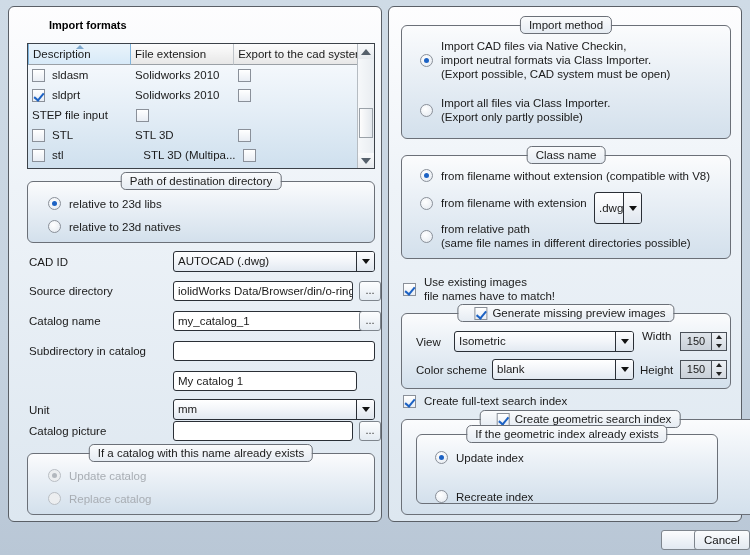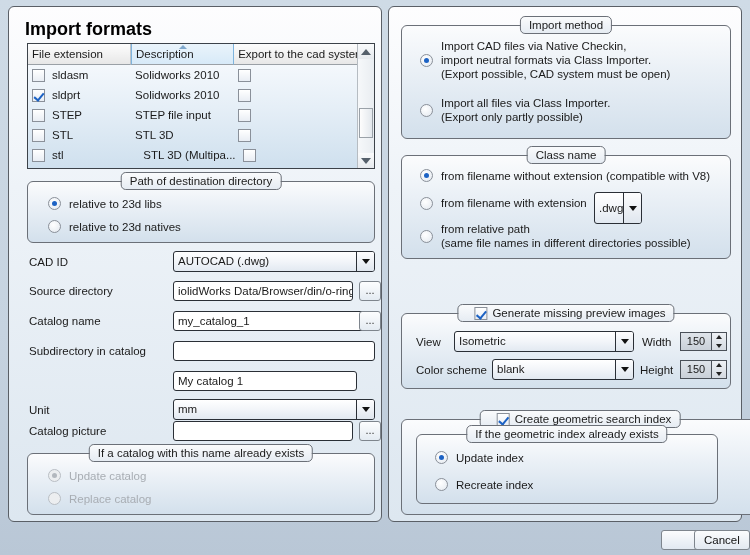--- a/index.html
+++ b/index.html
@@ -10,21 +10,21 @@
     font-size:11.5px;color:#1a1a1a;
     overflow:hidden;position:relative;
   }
   .panel{
     position:absolute;background:linear-gradient(180deg,#fdfdfe 0%,#eef3f8 35%,#dde7f0 100%);
     border:1px solid #5a5f66;border-radius:6px;box-sizing:border-box;
   }
   #left-panel{left:8px;top:6px;width:374px;height:516px;}
   #right-panel{left:388px;top:6px;width:354px;height:516px;}
 
-  .section-title{font-weight:bold;font-size:18px;color:#000;}
+  .section-title{font-weight:bold;font-size:11px;color:#000;margin-left:24px;}
 
   
   .group{position:relative;border:1px solid #6b7078;border-radius:6px;
     background:linear-gradient(180deg,#fbfcfd 0%,#eaf0f6 40%,#d3e0ec 100%);
     box-sizing:border-box;}
   .group-cap{
     position:absolute;top:-10px;left:50%;transform:translateX(-50%);
     background:linear-gradient(180deg,#fafbfc 0%,#e6ecf3 100%);
     border:1px solid #6b7078;border-radius:5px;
     padding:1px 8px;white-space:nowrap;font-size:11.5px;line-height:14px;
@@ -110,40 +110,39 @@
 </head>
 <body>
 
 <div class="panel" id="left-panel">
 
   <div class="section-title" style="position:absolute;left:16px;top:12px;">Import formats</div>
 
   <div id="formats-table">
     <div class="tbl-main">
       <div class="thead">
-        <div class="th" style="width:104px;">File extension</div>
         <div class="th sorted" style="width:104px;">
           <div class="sort-tri"></div>
           <span>Description</span>
         </div>
+        <div class="th" style="width:104px;">File extension</div>
         <div class="th" style="width:124px;border-right:none;">Export to the cad system</div>
       </div>
       <div class="tbody" id="table-rows">
           <div class="trow">
             <div class="td" style="width: 104px;"><span class="cbox" style="margin-right: 7px;"></span><span>sldasm</span></div>
             <div class="td" style="width: 104px;">Solidworks 2010</div>
             <div class="td" style="width: 124px;"><span class="cbox"></span></div>
           </div>
           <div class="trow">
             <div class="td" style="width: 104px;"><span class="cbox on" style="margin-right: 7px;"></span><span>sldprt</span></div>
             <div class="td" style="width: 104px;">Solidworks 2010</div>
             <div class="td" style="width: 124px;"><span class="cbox"></span></div>
           </div>
           <div class="trow">
-            <div class="td" style="width: 104px;"><span class="cbox" style="margin-right: 7px;"></span><span>STEP</span></div>
             <div class="td" style="width: 104px;">STEP file input</div>
             <div class="td" style="width: 124px;"><span class="cbox"></span></div>
           </div>
           <div class="trow">
             <div class="td" style="width: 104px;"><span class="cbox" style="margin-right: 7px;"></span><span>STL</span></div>
             <div class="td" style="width: 104px;">STL 3D</div>
             <div class="td" style="width: 124px;"><span class="cbox"></span></div>
           </div>
           <div class="trow">
             <div class="td" style="width: 104px;"><span class="cbox" style="margin-right: 7px;"></span><span>stl</span></div>
@@ -262,34 +261,41 @@
     </div>
     <div class="row-r" style="position:absolute;left:18px;top:66px;width:300px;">
       <span class="radio" style="margin-top:8px;"></span>
       <span>
         <span class="lbl" style="display:block;">from relative path</span>
         <span class="lbl" style="display:block;">(same file names in different directories possible)</span>
       </span>
     </div>
   </div>
 
+  <div class="row-r" style="position:absolute;left:14px;top:268px;width:320px;">
+    <span class="cbox on" style="margin-top:8px;"></span>
+    <span>
+      <span class="lbl" style="display:block;">Use existing images</span>
+      <span class="lbl" style="display:block;">file names have to match!</span>
+    </span>
+  </div>
 
   <div class="group" style="position:absolute;left:12px;top:306px;width:330px;height:76px;">
     <div class="group-cap with-check">
       <span class="cbox on"></span>
       <span>Generate missing preview images</span>
     </div>
     <div style="position:absolute;left:14px;top:18px;line-height:21px;">View</div>
     <div class="combo" style="position:absolute;left:52px;top:17px;width:180px;">
       <span class="val">Isometric</span>
       <span class="arw">
           <span class="tri-d"></span>
         </span>
     </div>
-    <div style="position:absolute;left:240px;top:18px;line-height:21px;">Width</div>
+    <div style="position:absolute;left:240px;top:12px;line-height:21px;">Width</div>
     <div class="spin" style="position:absolute;left:278px;top:18px;">
       <span class="sv">150</span>
       <span class="sb">
         <span class="tri-u-s"></span>
         <span class="tri-d-s"></span>
       </span>
     </div>
     <div style="position:absolute;left:14px;top:46px;line-height:21px;">Color scheme</div>
     <div class="combo" style="position:absolute;left:90px;top:45px;width:142px;">
       <span class="val">blank</span>
@@ -300,33 +306,37 @@
     <div style="position:absolute;left:238px;top:46px;line-height:21px;">Height</div>
     <div class="spin" style="position:absolute;left:278px;top:46px;">
       <span class="sv">150</span>
       <span class="sb">
         <span class="tri-u-s"></span>
         <span class="tri-d-s"></span>
       </span>
     </div>
   </div>
 
+  <div class="row-r" style="position:absolute;left:14px;top:387px;align-items:center;">
+    <span class="cbox on"></span>
+    <span class="lbl">Create full-text search index</span>
+  </div>
 
   <div class="group" style="position:absolute;left:12px;top:412px;width:358px;height:96px;">
     <div class="group-cap with-check">
       <span class="cbox on"></span>
       <span>Create geometric search index</span>
     </div>
     <div class="group" style="position:absolute;left:14px;top:14px;width:302px;height:70px;">
       <div class="group-cap">If the geometric index already exists</div>
       <div class="row-r" style="position:absolute;left:18px;top:16px;">
         <span class="radio on"></span>
         <span class="lbl">Update index</span>
       </div>
-      <div class="row-r" style="position:absolute;left:18px;top:43px;text-align:right;">
+      <div class="row-r" style="position:absolute;left:18px;top:55px;text-align:right;">
         <span class="radio"></span>
         <span class="lbl">Recreate index</span>
       </div>
     </div>
   </div>
 </div>
 
 <div class="dlg-btn" style="position:absolute;left:661px;top:530px;padding-left:35px;">OK</div>
 <div class="dlg-btn" style="position:absolute;left:694px;top:530px;">Cancel</div>
 

